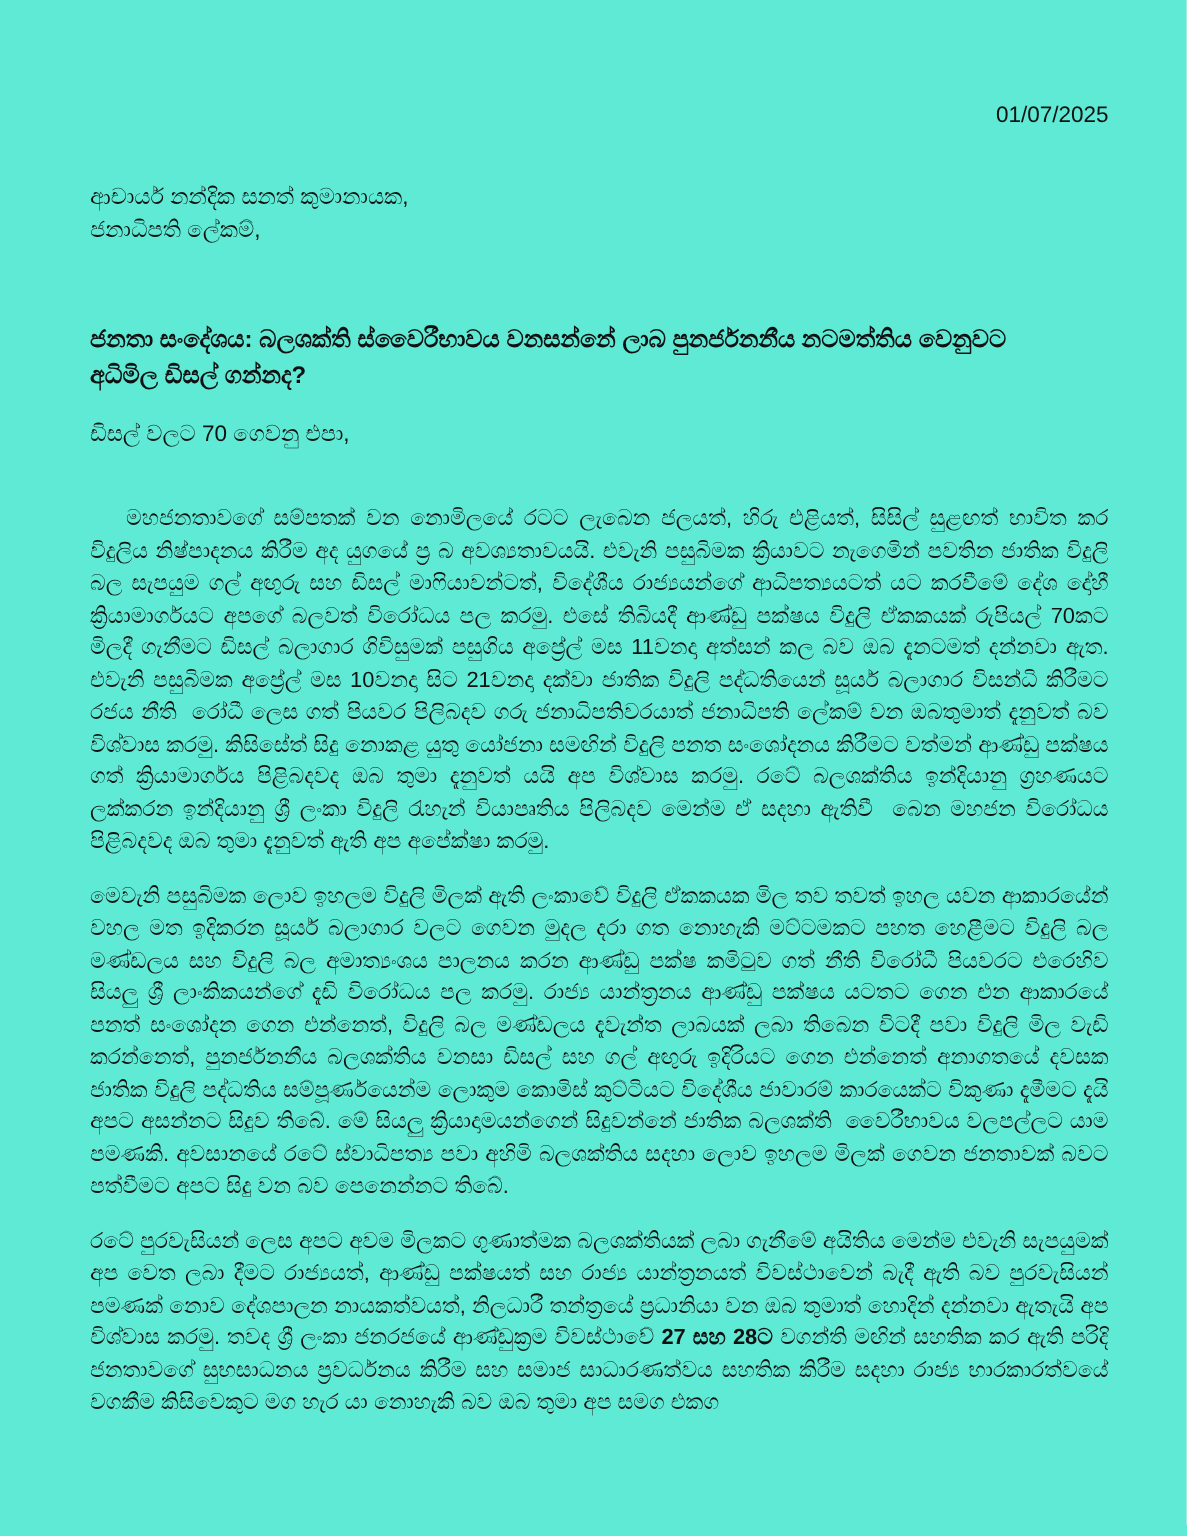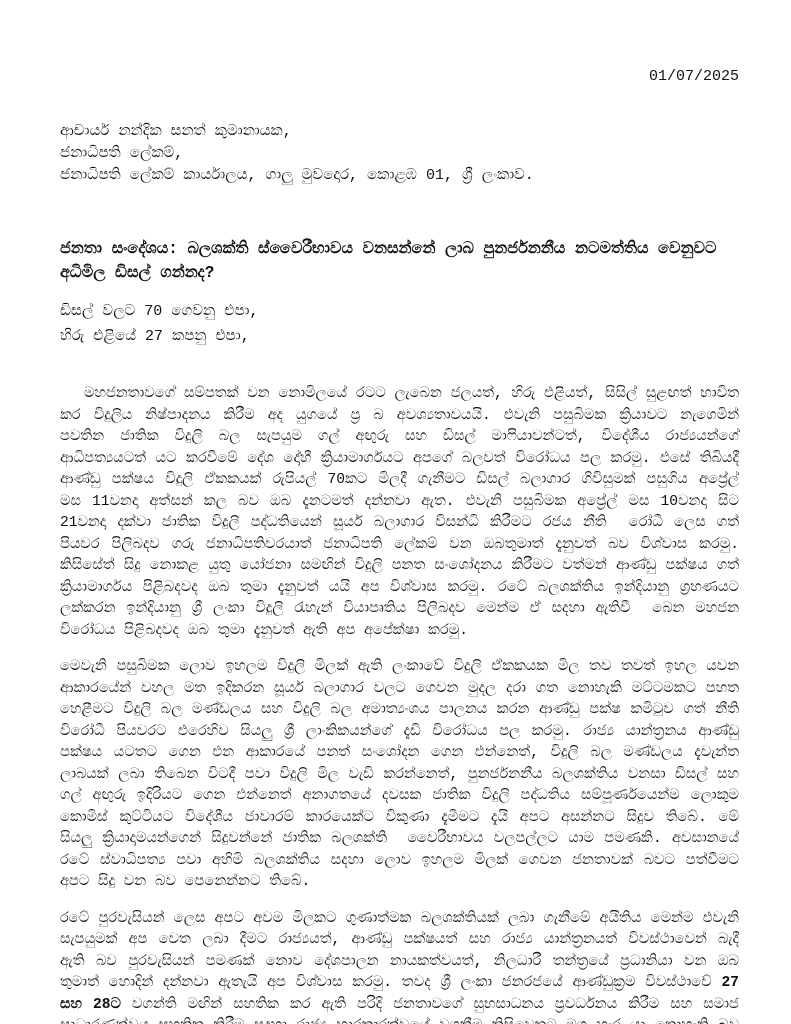--- a/index.html
+++ b/index.html
@@ -1,24 +1,24 @@
 <!DOCTYPE html>
 <html lang="si"><head>
 <meta charset="utf-8">
 <style>
   html, body { margin: 0; padding: 0; background: #e8e8e8; }
   .page {
     position: relative;
     width: 791px;
     height: 1024px;
     margin: 0 auto;
-    background: #ffffff;
+    background: #5eead4;
     box-sizing: border-box;
     padding: 60px 52px 40px 60px;
-    font-family: Liberation Mono, monospace;
+    font-family: Liberation Sans, sans-serif;
     color: #111111;
     overflow: hidden;
   }
   .date-row {
     text-align: right;
     font-size: 15px;
     margin: 8px 0 0 0;
   }
   .recipient-block {
     margin-top: 36px;
@@ -58,29 +58,27 @@
 
 <div class="page">
 
   <div class="date-row">
     <span>01/07/2025</span>
   </div>
 
   <div class="recipient-block">
     <div>ආචාර්ය නන්දික සනත් කුමානායක,</div>
     <div>ජනාධිපති ලේකම්,</div>
-    <div>ජනාධිපති ලේකම් කාර්යාලය, ගාලු මුවදොර, කොළඹ 01, ශ්‍රී ලංකාව.</div>
   </div>
 
   <div class="subject">ජනතා සංදේශය: බලශක්ති ස්වෛරීභාවය වනසන්නේ ලාබ පුනර්ජනනීය නටමත්තිය වෙනුවට අධිමිල ඩිසල් ගන්නද?</div>
 
 
   <div class="slogan-block">
     <div>ඩිසල් වලට 70 ගෙවනු එපා,</div>
-    <div>හිරු එළියේ 27 කපනු එපා,</div>
   </div>
 
   <div class="body-text">
     <p class="indent-first">මහජනතාවගේ සම්පතක් වන නොමිලයේ රටට ලැබෙන ජලයත්, හිරු එළියත්, සිසිල් සුළඟත් භාවිත කර විදුලිය නිෂ්පාදනය කිරීම අද යුගයේ ප්‍ර&nbsp;බ අවශ්‍යතාවයයි. එවැනි පසුබිමක ක්‍රියාවට නැගෙමින් පවතින ජාතික විදුලි බල සැපයුම ගල් අඟුරු සහ ඩිසල් මාෆියාවන්ටත්, විදේශීය රාජ්‍යයන්ගේ ආධිපත්‍යයටත් යට කරවීමේ දේශ දෝහී ක්‍රියාමාර්ගයට අපගේ බලවත් විරෝධය පල කරමු. එසේ තිබියදී ආණ්ඩු පක්ෂය විදුලි ඒකකයක් රුපියල් 70කට මිලදී ගැනීමට ඩිසල් බලාගාර ගිවිසුමක් පසුගිය අප්‍රේල් මස 11වනදා අත්සන් කල බව ඔබ දැනටමත් දන්නවා ඇත. එවැනි පසුබිමක අප්‍රේල් මස 10වනදා සිට 21වනදා දක්වා ජාතික විදුලි පද්ධතියෙන් සූර්ය බලාගාර විසන්ධි කිරීමට රජය නීති &nbsp;රෝධී ලෙස ගත් පියවර පිලිබදව ගරු ජනාධිපතිවරයාත් ජනාධිපති ලේකම් වන ඔබතුමාත් දැනුවත් බව විශ්වාස කරමු. කිසිසේත් සිදු නොකළ යුතු යෝජනා සමඟින් විදුලි පනත සංශෝදනය කිරීමට වත්මන් ආණ්ඩු පක්ෂය ගත් ක්‍රියාමාර්ගය පිළිබදවද ඔබ තුමා දැනුවත් යයි අප විශ්වාස කරමු. රටේ බලශක්තිය ඉන්දියානු ග්‍රහණයට ලක්කරන ඉන්දියානු ශ්‍රී ලංකා විදුලි රැහැන් වියාපෘතිය පිලිබදව මෙන්ම ඒ සදහා ඇතිවී &nbsp;බෙන මහජන විරෝධය පිළිබදවද ඔබ තුමා දැනුවත් ඇති අප අපේක්ෂා කරමු.</p>
 
     <p>මෙවැනි පසුබිමක ලොව ඉහලම විදුලි මිලක් ඇති ලංකාවේ විදුලි ඒකකයක මිල තව තවත් ඉහල යවන ආකාරයේන් වහල මත ඉදිකරන සූර්ය බලාගාර වලට ගෙවන මුදල දරා ගත නොහැකි මට්ටමකට පහත හෙළීමට විදුලි බල මණ්ඩලය සහ විදුලි බල අමාත්‍යංශය පාලනය කරන ආණ්ඩු පක්ෂ කමිටුව ගත් නීති විරෝධී පියවරට එරෙහිව සියලු ශ්‍රී ලාංකිකයන්ගේ දැඩි විරෝධය පල කරමු. රාජ්‍ය යාන්ත්‍රනය ආණ්ඩු පක්ෂය යටතට ගෙන එන ආකාරයේ පනත් සංශෝදන ගෙන එන්නෙත්, විදුලි බල මණ්ඩලය දැවැන්ත ලාබයක් ලබා තිබෙන විටදී පවා විදුලි මිල වැඩි කරන්නෙත්, පුනර්ජනනීය බලශක්තිය වනසා ඩිසල් සහ ගල් අඟුරු ඉදිරියට ගෙන එන්නෙත් අනාගතයේ දවසක ජාතික විදුලි පද්ධතිය සම්පූර්ණයෙන්ම ලොකුම කොමිස් කුට්ටියට විදේශීය ජාවාරම් කාරයෙක්ට විකුණා දැමීමට දැයි අපට අසන්නට සිදුව තිබේ. මේ සියලු ක්‍රියාදාමයන්ගෙන් සිදුවන්නේ ජාතික බලශක්ති &nbsp;වෛරීභාවය වලපල්ලට යාම පමණකි. අවසානයේ රටේ ස්වාධිපත්‍ය පවා අහිමි බලශක්තිය සදහා ලොව ඉහලම මිලක් ගෙවන ජනතාවක් බවට පත්වීමට අපට සිදු වන බව පෙනෙන්නට තිබේ.</p>
 
     <p><span>රටේ පුරවැසියන් ලෙස අපට අවම මිලකට ගුණාත්මක බලශක්තියක් ලබා ගැනීමේ අයිතිය මෙන්ම එවැනි සැපයුමක් අප වෙත ලබා දීමට රාජ්‍යයත්, ආණ්ඩු පක්ෂයත් සහ රාජ්‍ය යාන්ත්‍රනයත් විවස්ථාවෙන් බැදී ඇති බව පුරවැසියන් පමණක් නොව දේශපාලන නායකත්වයත්, නිලධාරී තන්ත්‍රයේ ප්‍රධානියා වන ඔබ තුමාත් හොදින් දන්නවා ඇතැයි අප විශ්වාස කරමු. තවද ශ්‍රී ලංකා ජනරජයේ ආණ්ඩුක්‍රම විවස්ථාවේ </span><span class="bold-inline">27 සහ 28ට</span><span> වගන්ති මඟින් සහතික කර ඇති පරිදි ජනතාවගේ සුභසාධනය ප්‍රවර්ධනය කිරීම සහ සමාජ සාධාරණත්වය සහතික කිරීම සදහා රාජ්‍ය භාරකාරත්වයේ වගකීම කිසිවෙකුට මග හැර යා නොහැකි බව ඔබ තුමා අප සමග එකග</span></p>
   </div>
 

